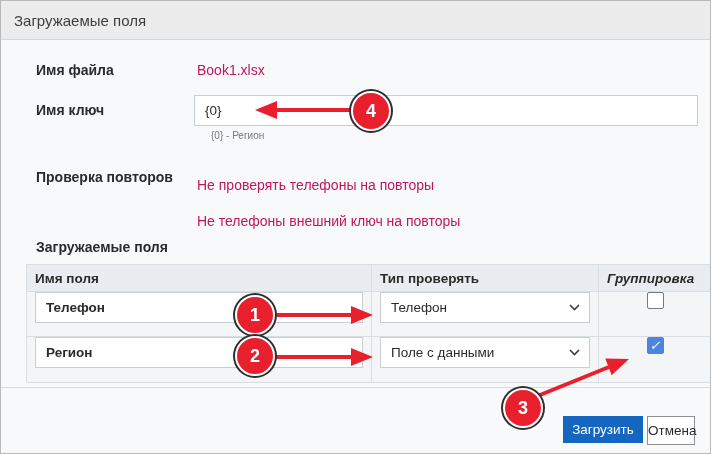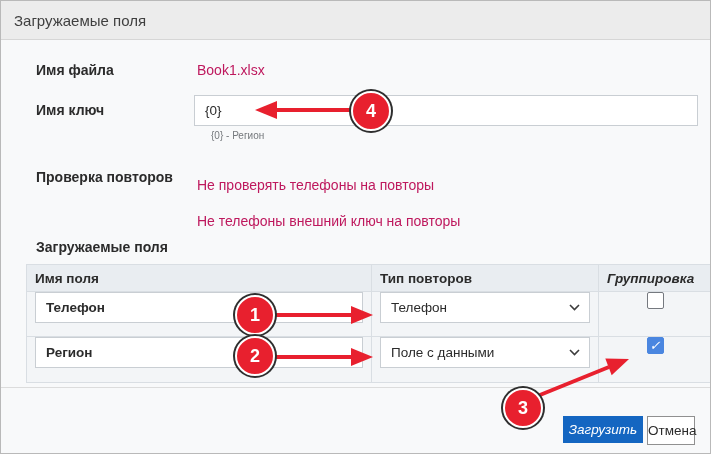--- a/index.html
+++ b/index.html
@@ -67,21 +67,21 @@
     background:#4a86e0; border-color:#4a86e0; color:#fff;
     display:flex; align-items:center; justify-content:center;
     font-size:13px; line-height:1;
   }
 
   
   .footer-line { position:absolute; left:0; top:386px; width:100%; border-top:1px solid #dcdcdc; }
   .btn-primary {
     position:absolute; left:562px; top:415px; width:80px; height:27px;
     background:#1466c1; color:#fff; border:1px solid #1466c1;
-    font-family:"Liberation Sans", sans-serif; font-size:13.5px; cursor:pointer;font-style:italic;
+    font-family:"Liberation Sans", sans-serif; font-size:13.5px; cursor:pointer;
   }
   .btn-secondary {
     position:absolute; left:646px; top:415px; width:48px; height:29px;
     background:#fff; color:#2b2b2b; border:1px solid #909090;
     font-family:"Liberation Sans", sans-serif; font-size:13.5px; cursor:pointer;text-align:center;
   }
 
   
   .overlay { position:absolute; left:0; top:0; width:711px; height:454px; pointer-events:none; }
   .badge {
@@ -113,21 +113,21 @@
 
   <div class="lbl" style="top:168px;">Проверка повторов</div>
   <div class="val" style="top:176px;text-align:right;">Не проверять телефоны на повторы</div>
   <div class="val" style="top:212px;">Не телефоны внешний ключ на повторы</div>
 
   <div class="lbl section-lbl">Загружаемые поля</div>
 
   <div class="grid">
     <div class="grid-row grid-head">
       <div class="c1 hcell">Имя поля</div>
-      <div class="c2 hcell">Тип повторов</div>
+      <div class="c2 hcell">Тип проверять</div>
       <div class="c3 hcell">Группировка</div>
     </div>
 
     <div class="grid-row grid-body-row">
       <div class="c1 bcell">
         <input class="cell-input" type="text" value="Телефон" style="">
       </div>
       <div class="c2 bcell">
         <div class="select">
           <span>Телефон</span>

